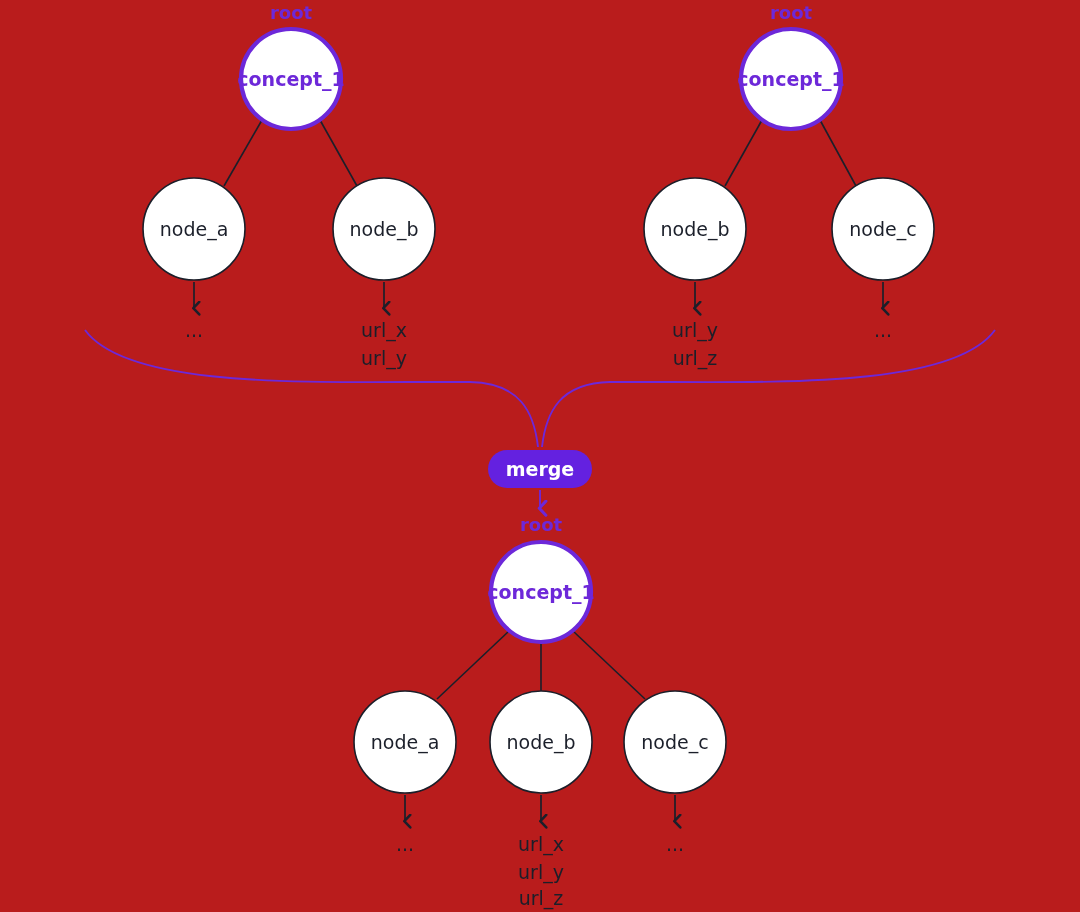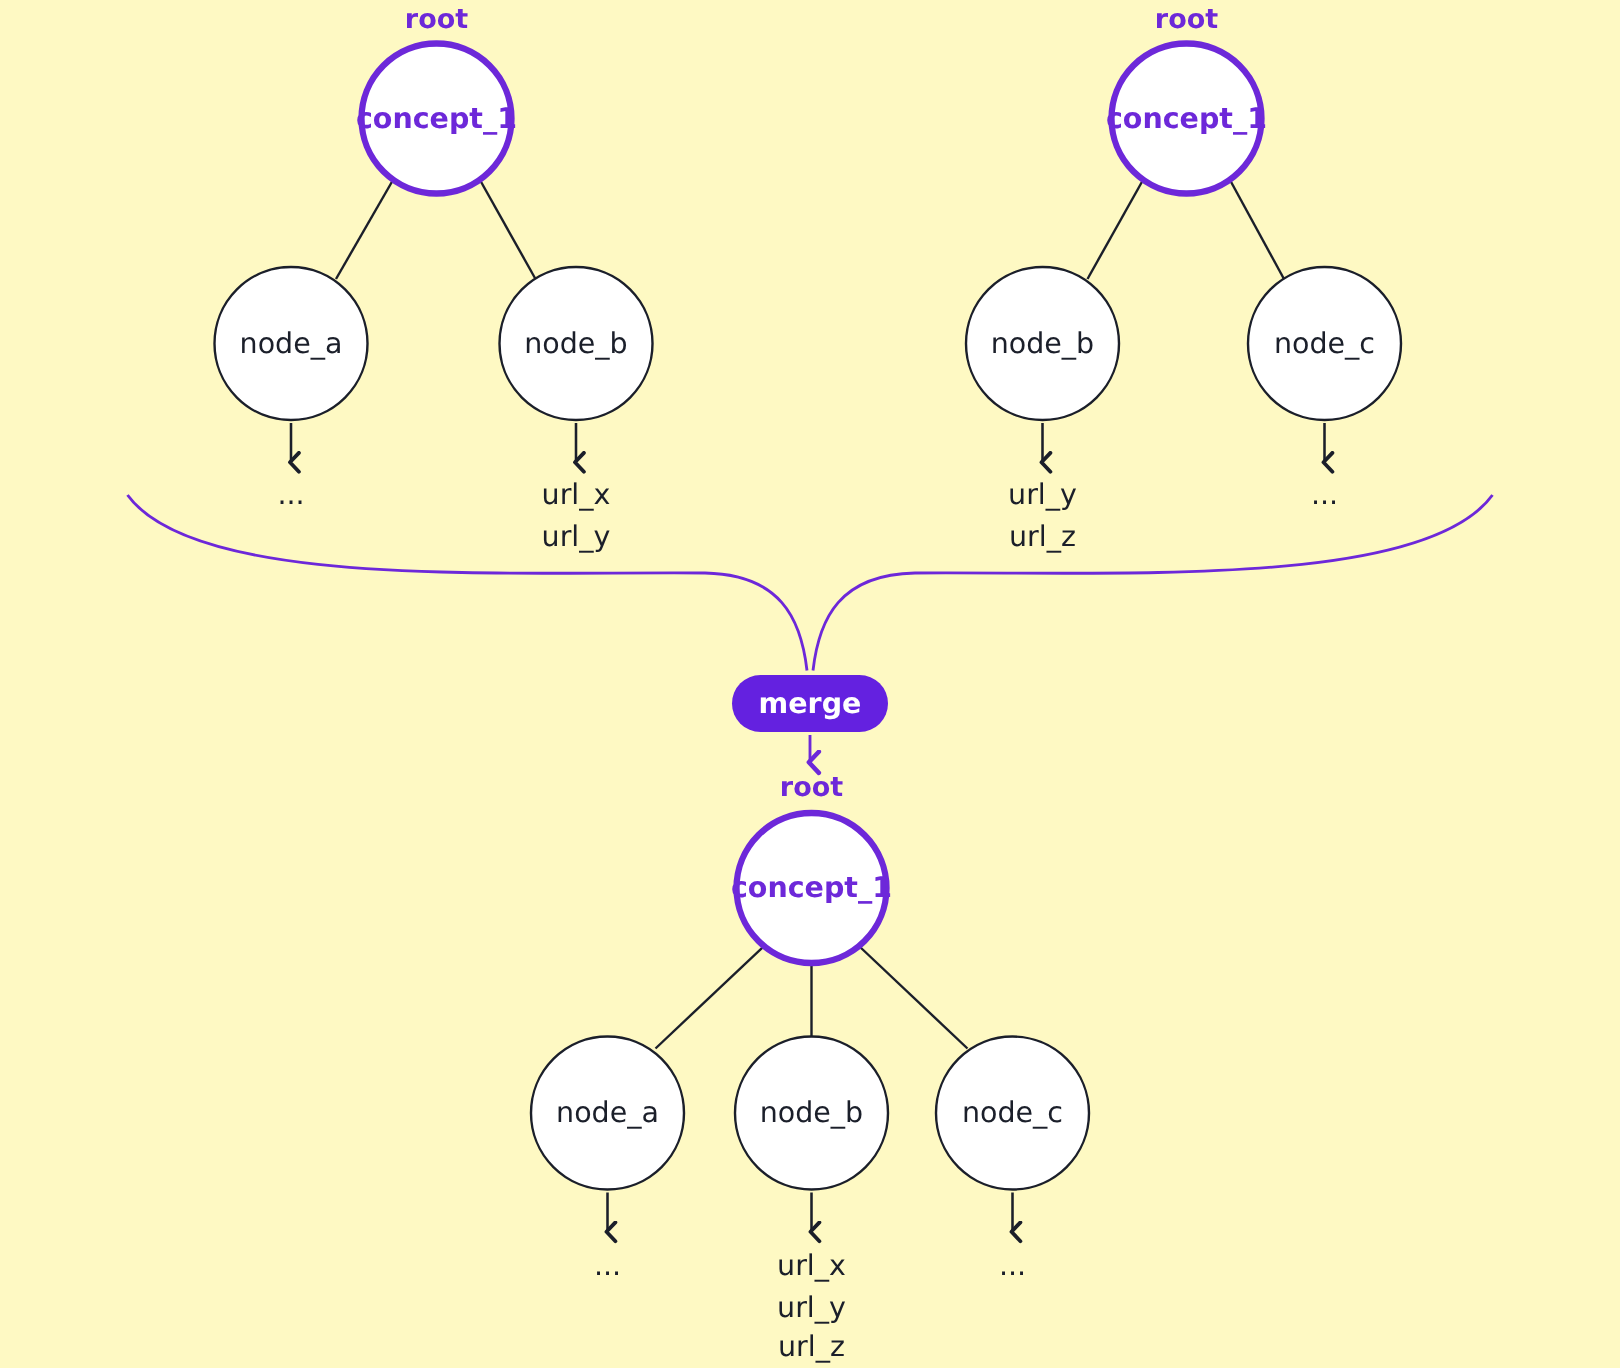--- a/index.html
+++ b/index.html
@@ -11,21 +11,21 @@
   body {
     width: 1080px;
     height: 912px;
     font-family: "DejaVu Sans", "Liberation Sans", sans-serif;
     overflow: hidden;
   }
   #diagram-root {
     position: relative;
     width: 1080px;
     height: 912px;
-    background: #fef9c3;
+    background: #b91c1c;
   }
   svg#diagram-canvas {
     display: block;
     width: 1080px;
     height: 912px;
   }
   .node-circle {
     fill: #ffffff;
     stroke: #1b1f2a;
     stroke-width: 1.6;

